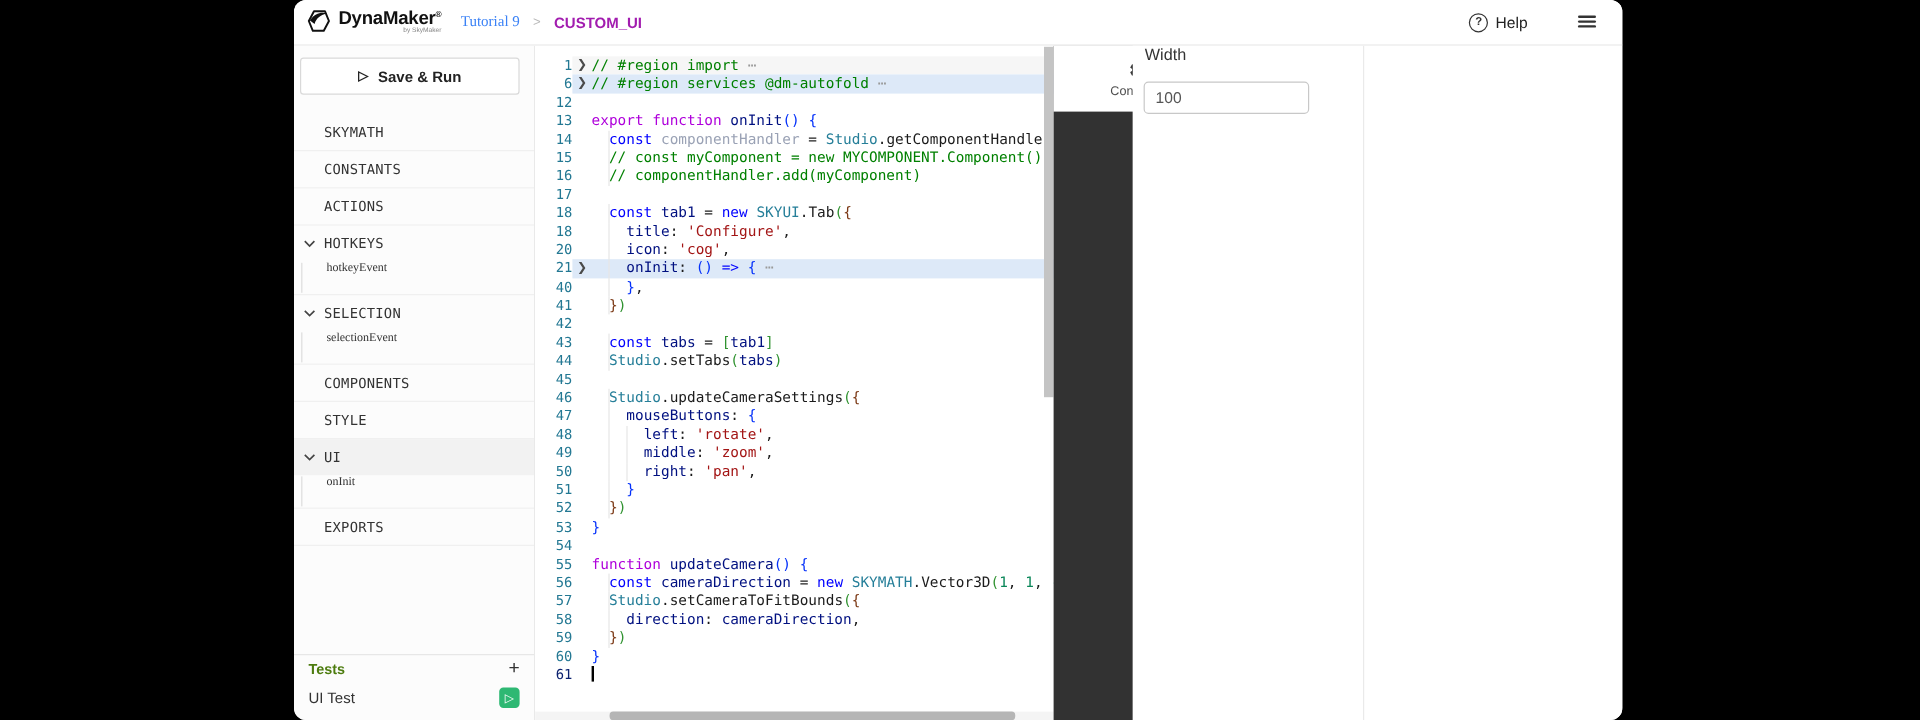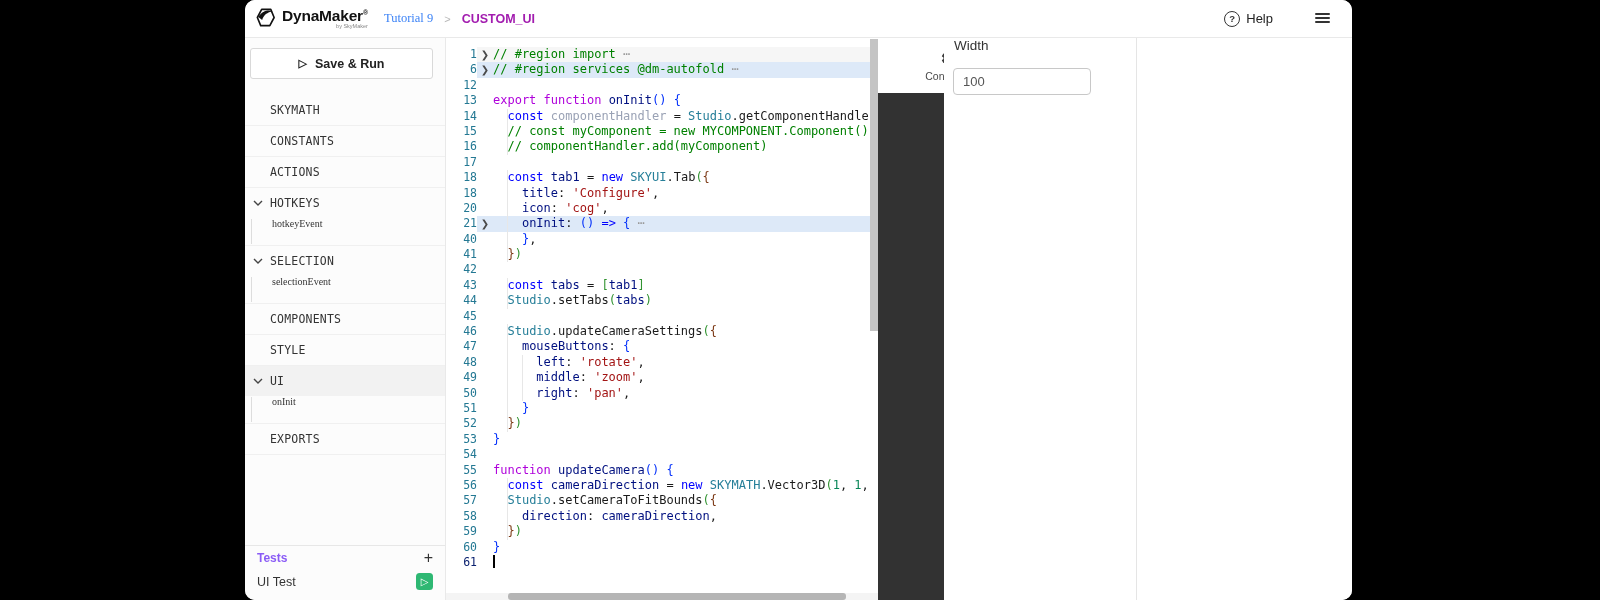--- a/index.html
+++ b/index.html
@@ -39,21 +39,21 @@
   .sb-item .chev{width:10px;height:8px;margin-right:7px;}
   .sb-item.divider{border-bottom:1px solid #f0f0f0;}
   .sb-item.active{background:#f2f2f2;}
   .sb-sub{height:27px;display:flex;padding-left:27px;position:relative;
     font-family:Liberation Serif, serif;font-size:10px;color:#333;cursor:pointer;}
   .sb-sub:before{content:"";position:absolute;left:6px;top:1px;bottom:1px;border-left:1px solid #ddd;}
   .sb-sub.divider{border-bottom:1px solid #f0f0f0;}
   .tests{position:absolute;left:0;right:0;bottom:6px;}
   .tests-header{border-top:1px solid #e7e7e7;height:23px;display:flex;align-items:center;
     justify-content:space-between;padding:0 12px;}
-  .tests-title{font-size:12px;font-weight:bold;color:#8b5cf6;}
+  .tests-title{font-size:12px;font-weight:bold;color:#4d7c0f;}
   .tests-add{font-size:16px;color:#333;cursor:pointer;line-height:14px;}
   .test-row{height:25px;display:flex;align-items:center;justify-content:space-between;padding:0 12px;}
   .test-label{font-size:12.5px;color:#333;}
   .test-play{width:17px;height:17px;border-radius:3.5px;background:#2EB873;color:#fff;display:flex;
     align-items:center;justify-content:center;font-size:10px;cursor:pointer;}
   
   .editor{position:absolute;top:38px;left:201px;width:432px;bottom:7px;background:#fff;overflow:hidden;}
   #ed-lines{padding-top:9px;}
   .ed-row{display:flex;height:15.4px;line-height:15.4px;
     font-family:"DejaVu Sans Mono",monospace;font-size:12px;}

